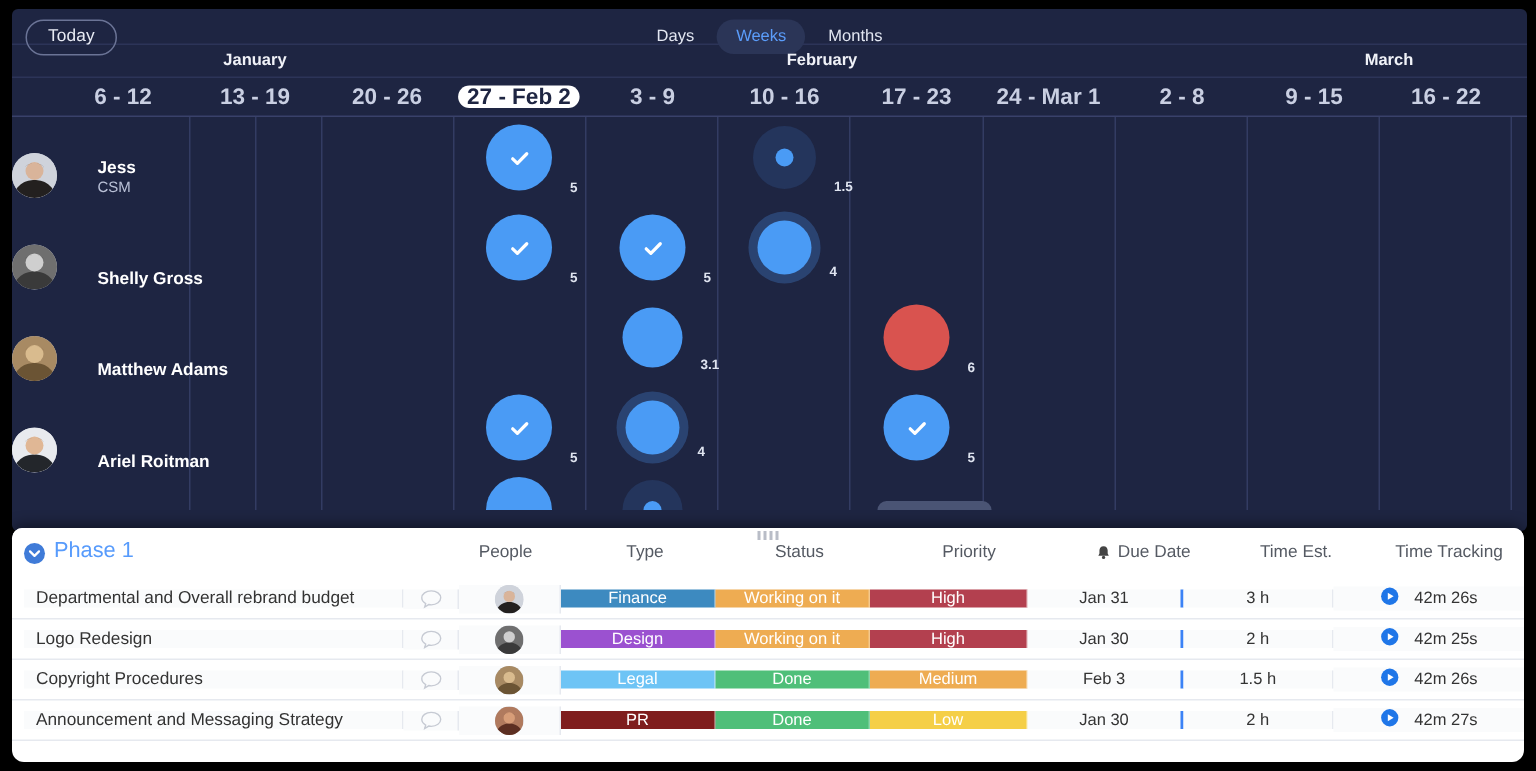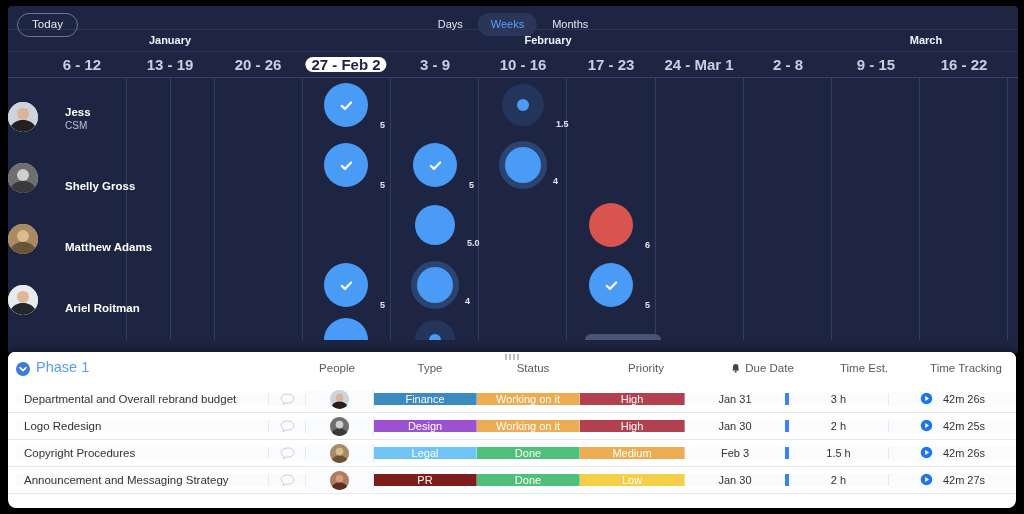--- a/index.html
+++ b/index.html
@@ -281,21 +281,21 @@
     background: #fafbfc;
     border-right: 1px solid #e6e9ef;
   }
   .c-type     { flex: 0 0 103px; }
   .c-status   { flex: 0 0 103px; }
   .c-priority { flex: 0 0 105px; }
   .c-due {
     flex: 0 0 104px;
     background: #fafbfc;
     color: #333;
-    border-right: 4px solid #3b82f6;
+    border-right: 2px solid #3b82f6;
   }
   .c-time {
     flex: 0 0 100px;
     background: #fafbfc;
     color: #333;
     border-right: 1px solid #e6e9ef;
   }
   .c-track {
     flex: 1 1 auto;
     background: #fafbfc;
@@ -436,21 +436,21 @@
         <div class="bubble-val" style="left: 372px; top: 107px;">5</div>
         <div class="bubble full" style="left: 427px; top: 87px; width: 44px; height: 44px;">
           <svg class="check" viewBox="0 0 16 16" aria-hidden="true">
             <path d="M3 8.4 L6.3 11.6 L13 4.8" fill="none" stroke="#ffffff" stroke-width="2.3" stroke-linecap="round" stroke-linejoin="round"></path>
           </svg>
         </div>
         <div class="bubble-val" style="left: 461px; top: 107px;">5</div>
         <div class="bubble ring" style="left: 515px; top: 87px; width: 36px; height: 36px;"></div>
         <div class="bubble-val" style="left: 545px; top: 103px;">4</div>
         <div class="bubble full" style="left: 427px; top: 147px; width: 40px; height: 40px;"></div>
-        <div class="bubble-val" style="left: 459px; top: 165px;">5.0</div>
+        <div class="bubble-val" style="left: 459px; top: 165px;">3.1</div>
         <div class="bubble over" style="left: 603px; top: 147px; width: 44px; height: 44px;"></div>
         <div class="bubble-val" style="left: 637px; top: 167px;">6</div>
         <div class="bubble full" style="left: 338px; top: 207px; width: 44px; height: 44px;">
           <svg class="check" viewBox="0 0 16 16" aria-hidden="true">
             <path d="M3 8.4 L6.3 11.6 L13 4.8" fill="none" stroke="#ffffff" stroke-width="2.3" stroke-linecap="round" stroke-linejoin="round"></path>
           </svg>
         </div>
         <div class="bubble-val" style="left: 372px; top: 227px;">5</div>
         <div class="bubble ring" style="left: 427px; top: 207px; width: 36px; height: 36px;"></div>
         <div class="bubble-val" style="left: 457px; top: 223px;">4</div>

